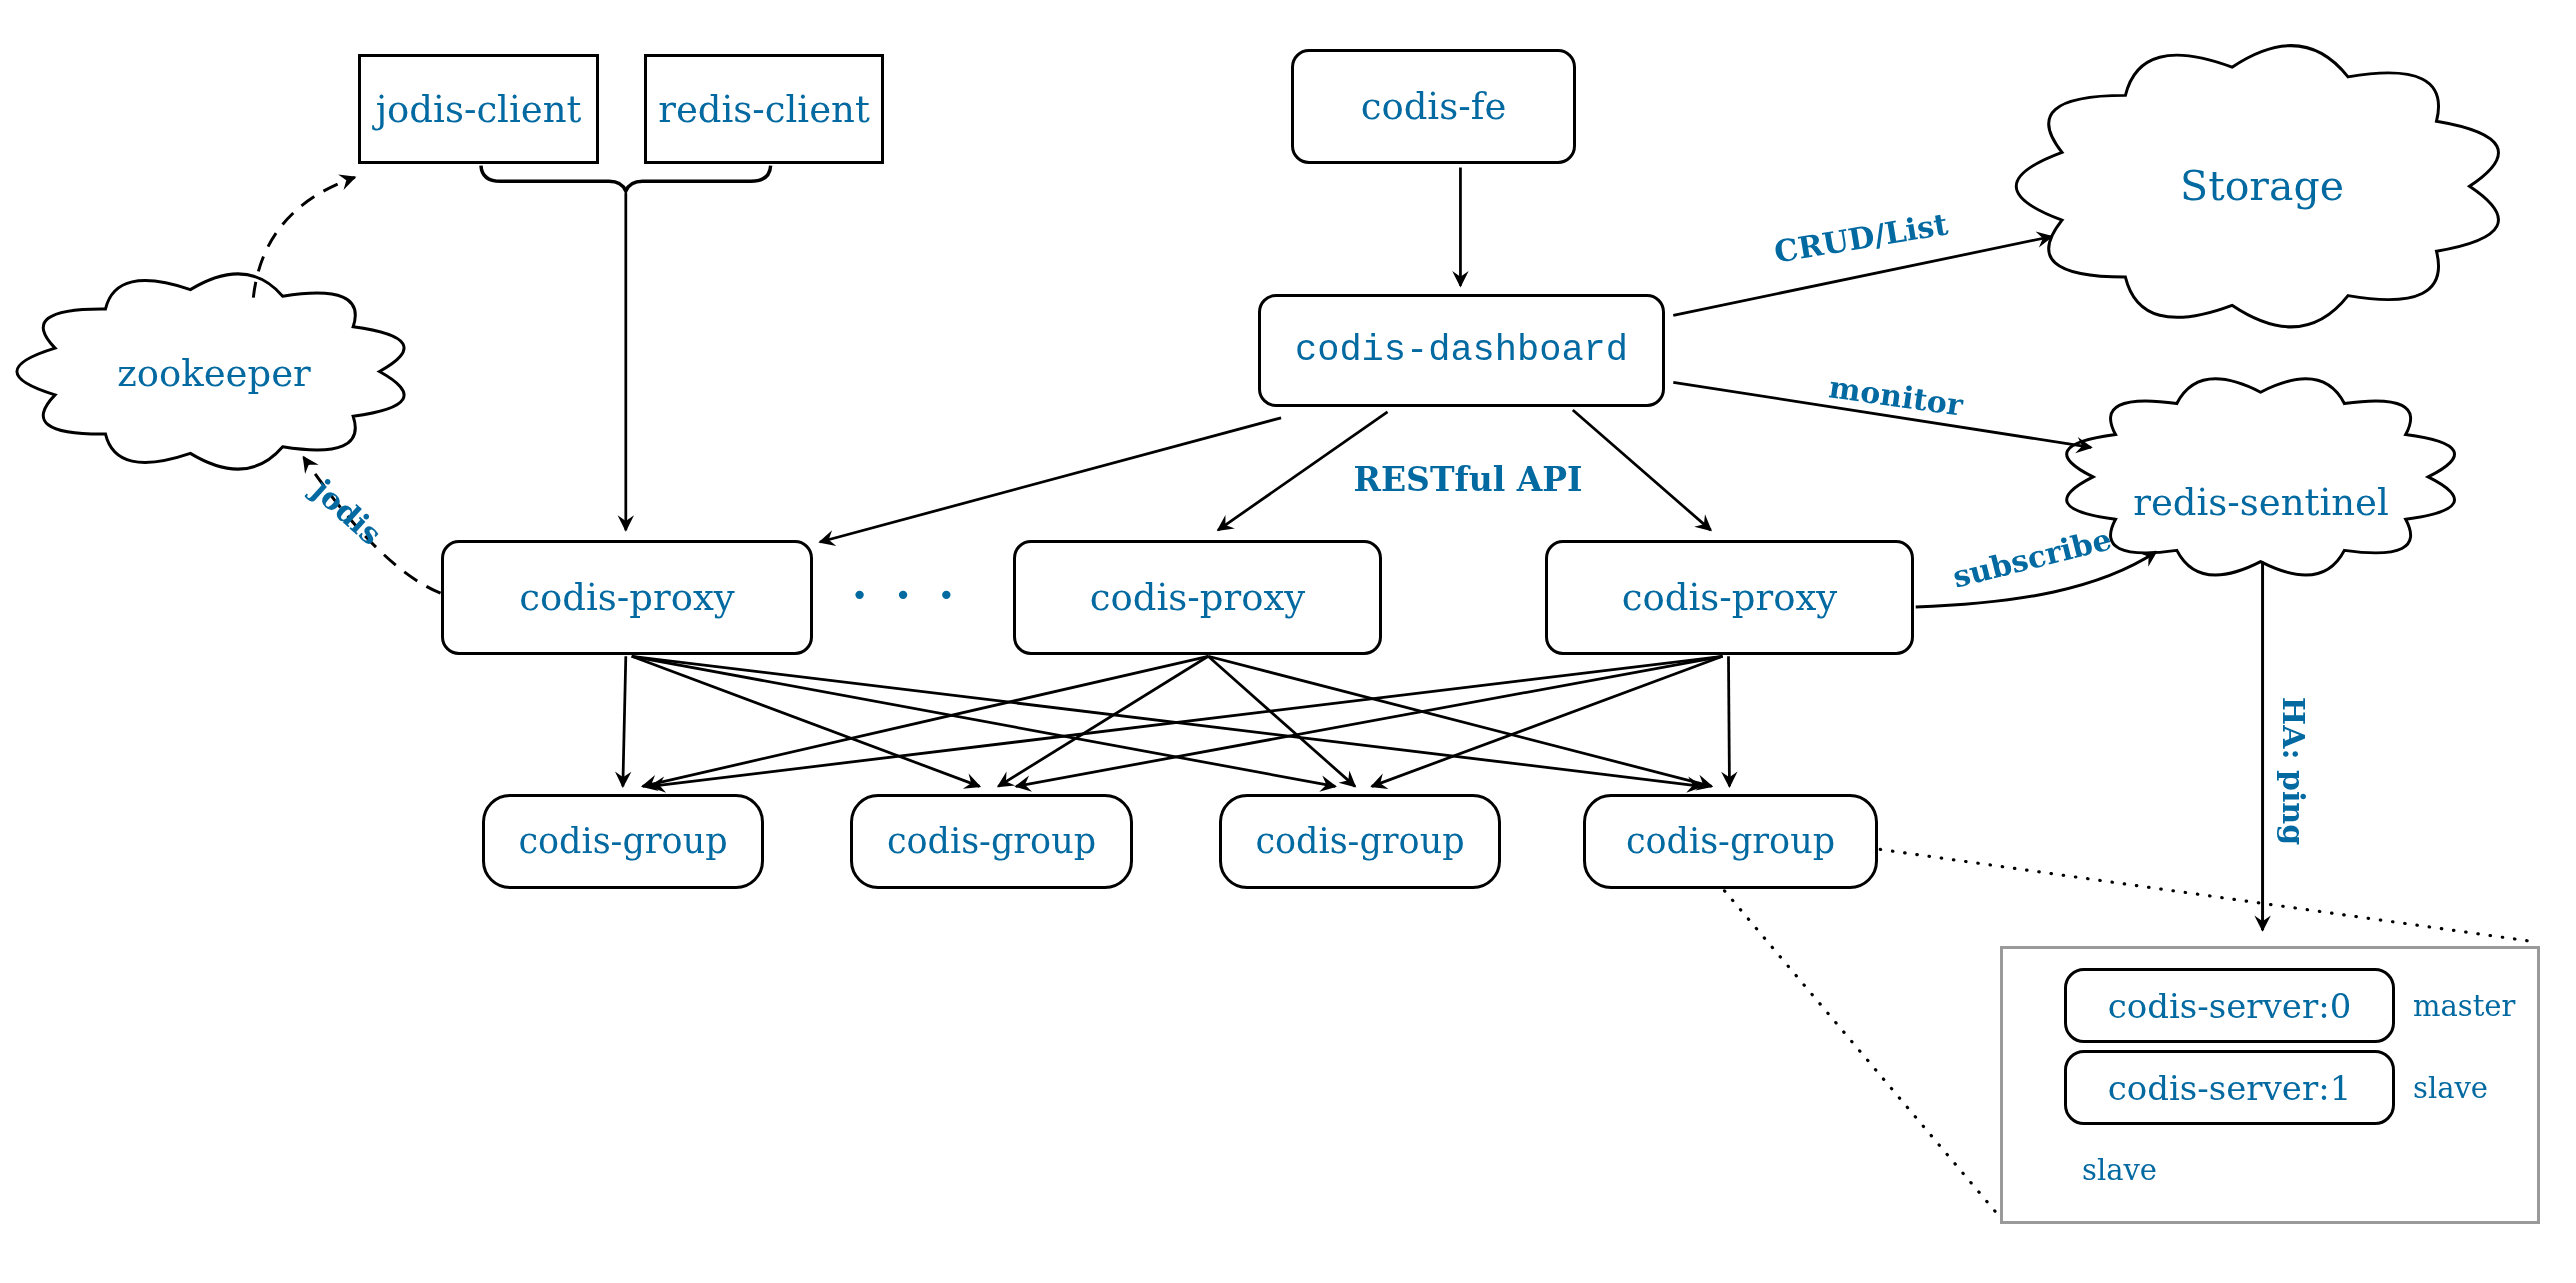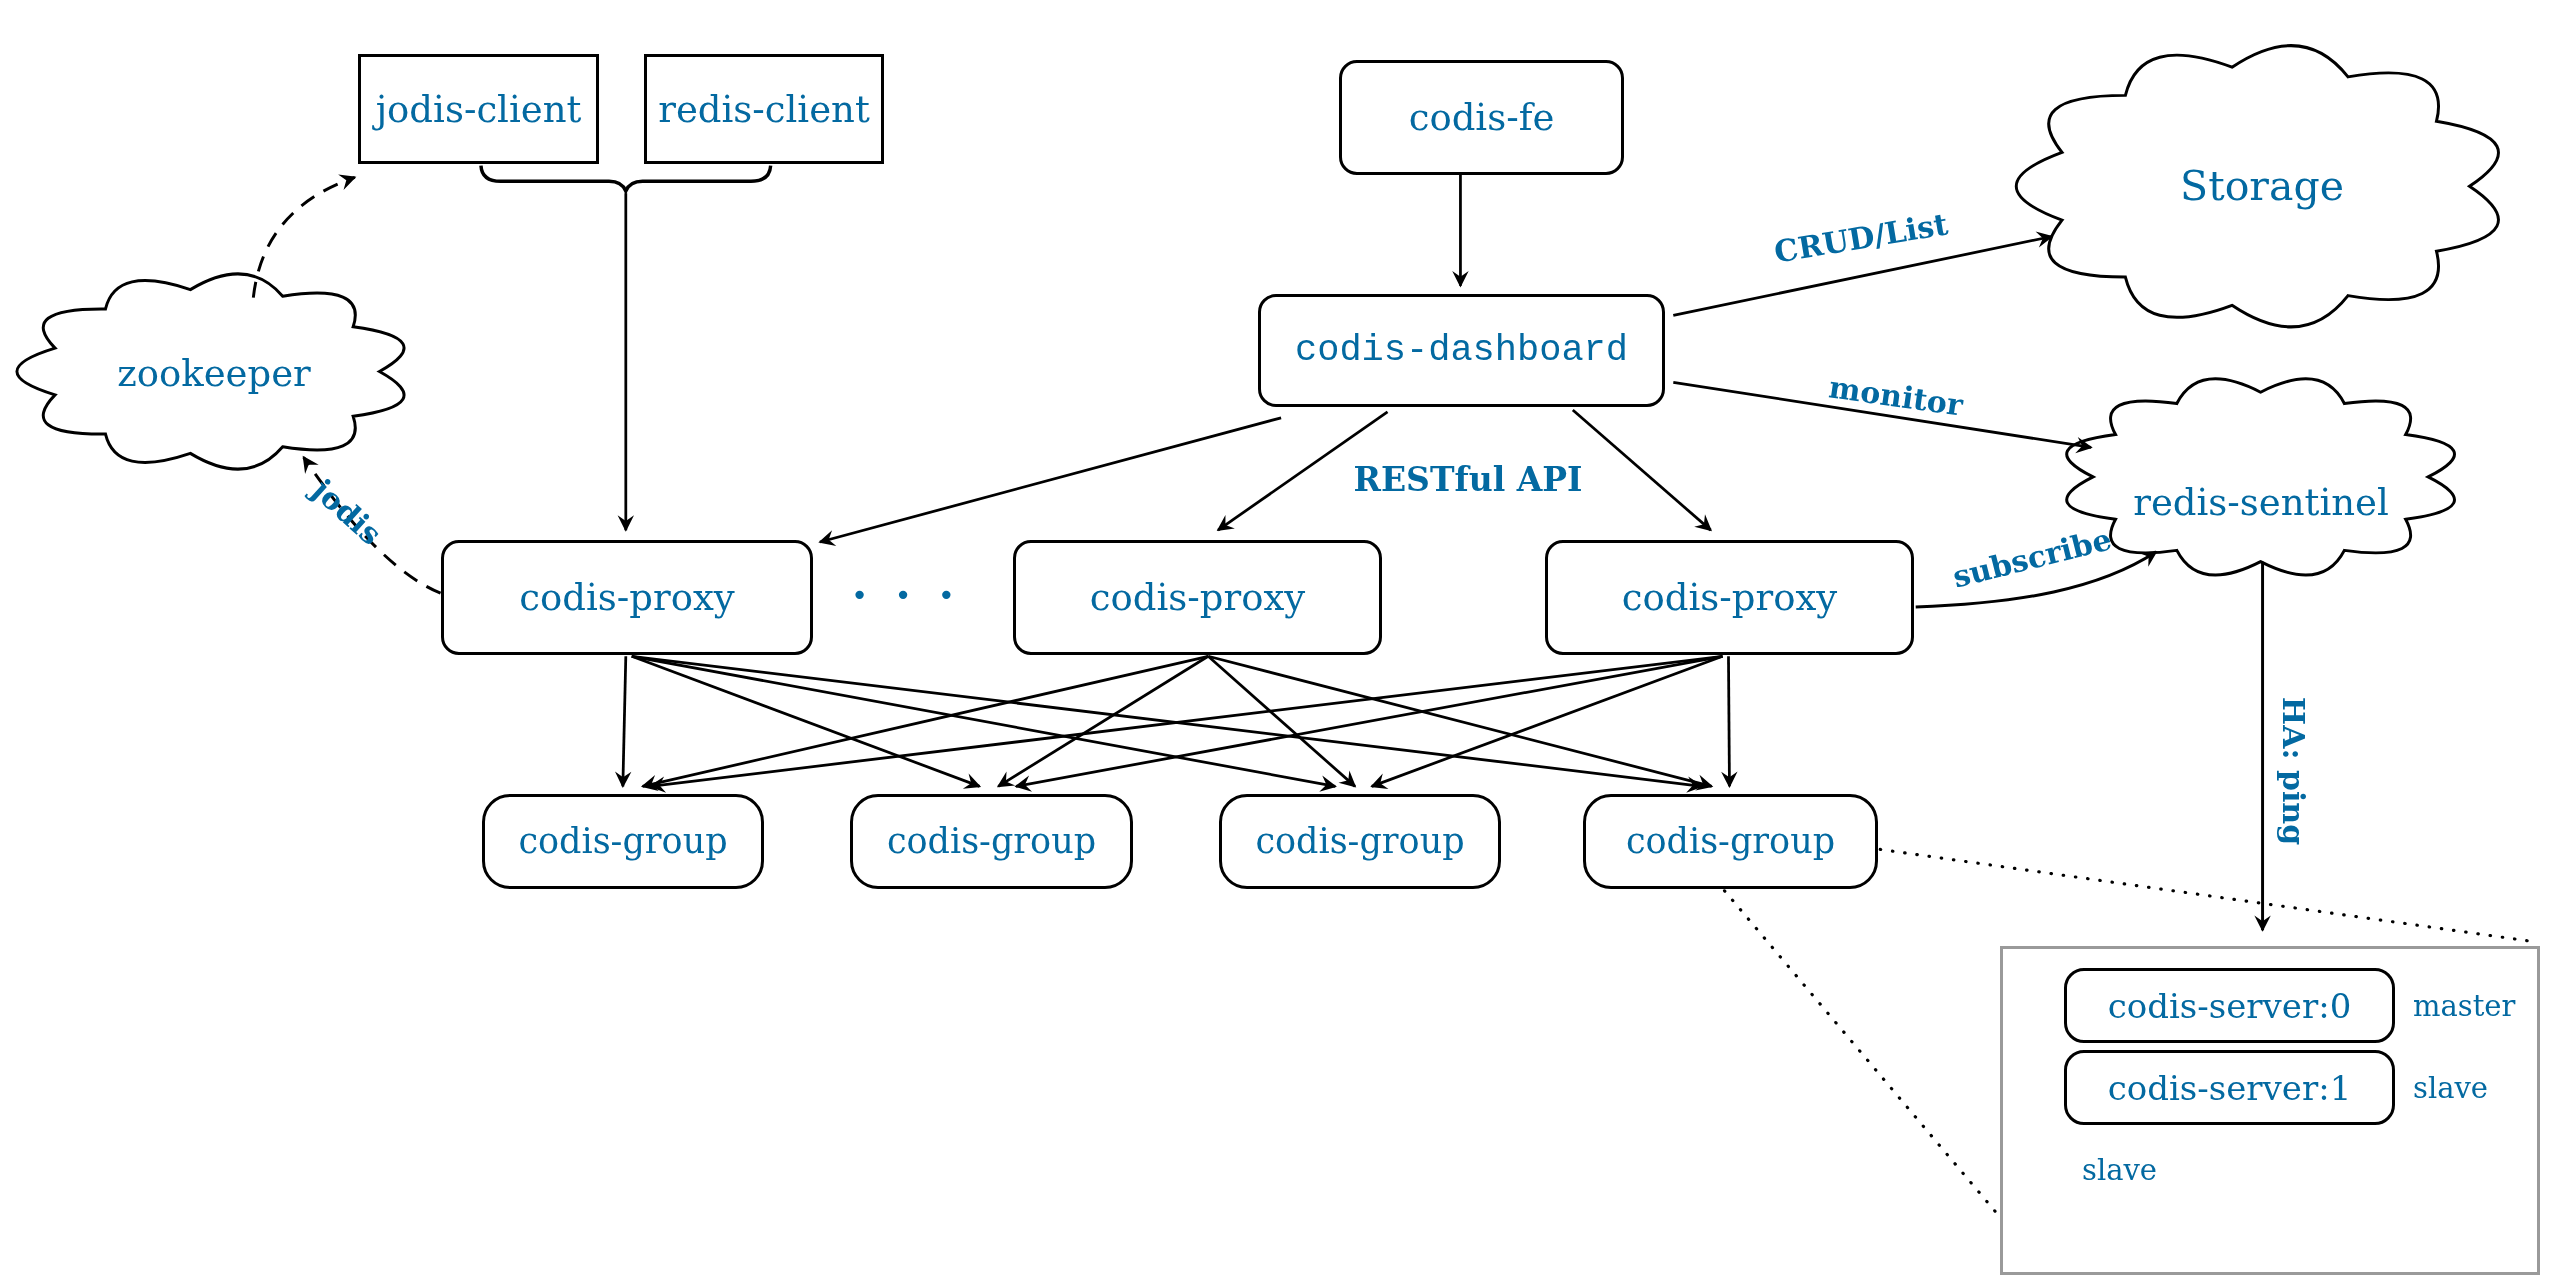--- a/index.html
+++ b/index.html
@@ -6,21 +6,21 @@
   #canvas{position:relative;width:2576px;height:1283px;background:#fff;overflow:hidden;
           font-family:"DejaVu Serif",serif;color:#0369a1;}
   #edges{position:absolute;left:0;top:0;width:2576px;height:1283px;}
   .node{position:absolute;box-sizing:border-box;border:3px solid #000;background:#fff;
         display:flex;align-items:center;justify-content:center;font-size:37px;line-height:1;}
   .rounded{border-radius:18px;}
   .group-node{font-size:35px;border-radius:28px;}
   .cloud-label{position:absolute;transform:translate(-50%,-50%);font-size:37px;white-space:nowrap;}
   .edge-label{position:absolute;transform-origin:center;font-size:30px;font-weight:bold;white-space:nowrap;}
   .ellipsis{position:absolute;font-size:45px;font-weight:bold;letter-spacing:6px;transform:translate(-50%,-50%);}
-  #server-container{position:absolute;left:2000px;top:946px;width:540px;height:329px;
+  #server-container{position:absolute;left:2000px;top:946px;width:540px;height:278px;
         box-sizing:border-box;border:3px solid #9a9a9a;background:#fff;
         padding:19px 0 0 61px;text-align:right;}
   .server-row{display:flex;align-items:center;height:75px;margin-bottom:7px;}
   .server-box{box-sizing:border-box;width:331px;height:75px;border:3px solid #000;border-radius:20px;
         display:flex;align-items:center;justify-content:center;font-size:34px;background:#fff;}
   .server-role{font-size:29px;margin-left:18px;}
 </style>
 </head>
 <body>
 
@@ -75,21 +75,21 @@
     <path fill="none" stroke="#000" stroke-width="3.2" stroke-linecap="round" stroke-dasharray="0.5 12" d="M1750,904 L2032,1238"></path>
   </svg>
 
   <div class="node" style="left:358px;top:54px;width:241px;height:110px;">
     <span>jodis-client</span>
   </div>
   <div class="node" style="left:644px;top:54px;width:240px;height:110px;">
     <span>redis-client</span>
   </div>
 
-  <div class="node rounded" style="left:1339px;top:49px;width:285px;height:115px;margin-top:11px;">
+  <div class="node rounded" style="left:1291px;top:49px;width:285px;height:115px;">
     <span>codis-fe</span>
   </div>
 
   <div class="node rounded" style="left:1258px;top:294px;width:407px;height:113px;font-family:Liberation Mono, monospace;">
     <span>codis-dashboard</span>
   </div>
 
   <div class="node rounded" style="left:441px;top:540px;width:372px;height:115px;">
     <span>codis-proxy</span>
   </div>

